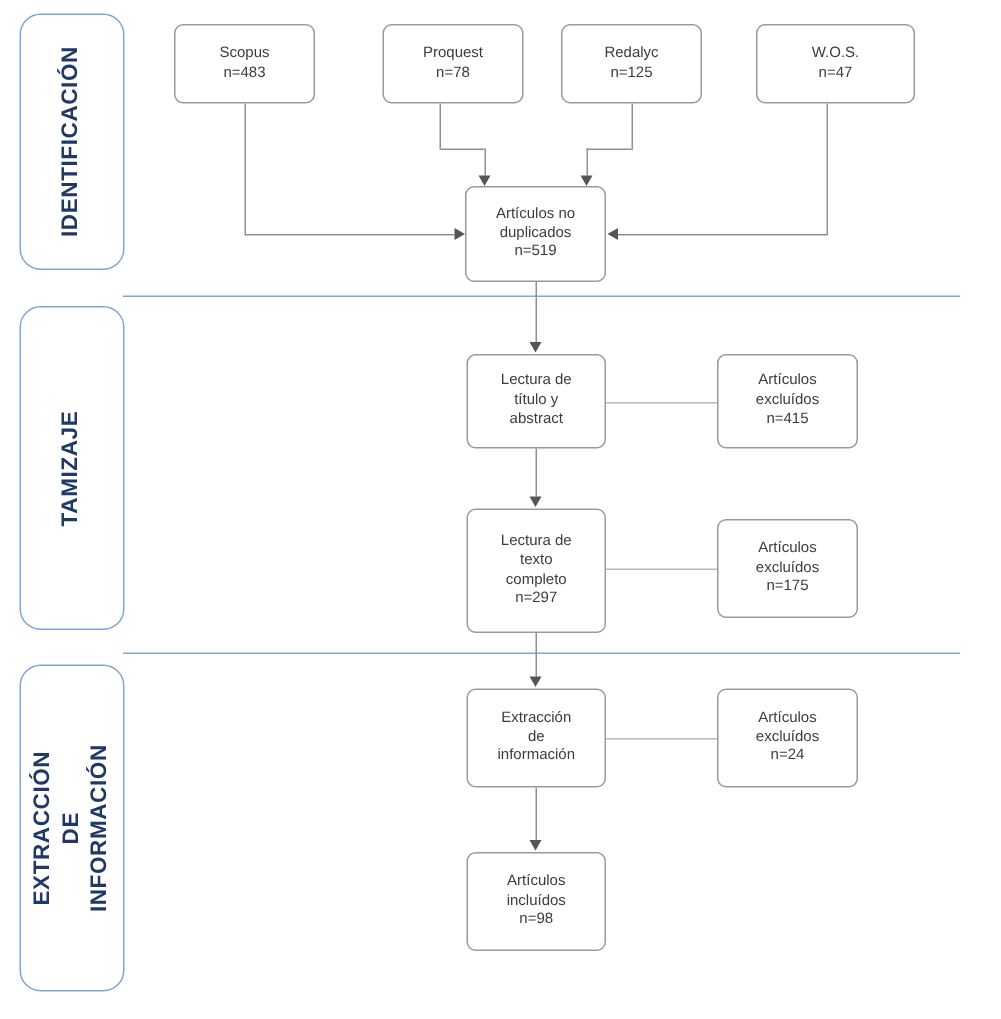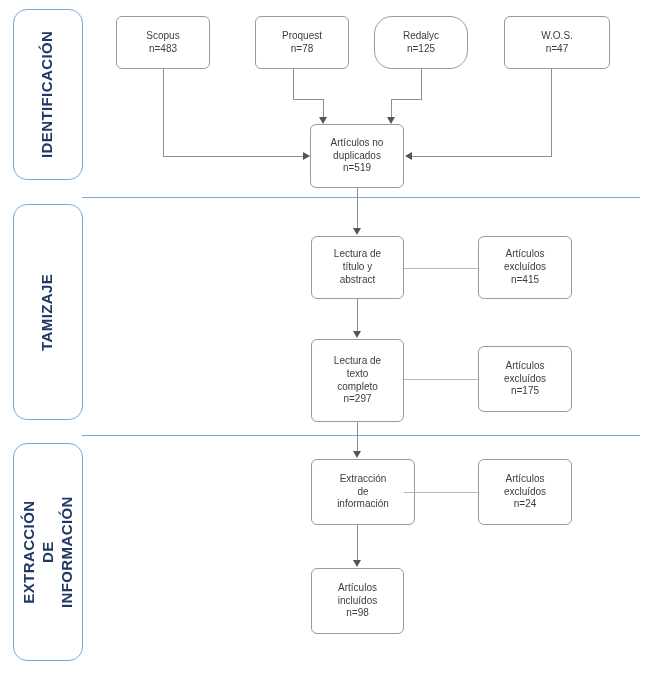--- a/index.html
+++ b/index.html
@@ -122,21 +122,21 @@
 
   <div class="phase-divider" style="left:82px; top:197px; width:558px;"></div>
   <div class="phase-divider" style="left:82px; top:435px; width:558px;"></div>
 
   <div class="flow-box" style="left:116px; top:16px; width:94px; height:53px;">Scopus
 n=483</div>
 
   <div class="flow-box" style="left:242px; top:16px; width:94px; height:53px;margin-left:13px;">Proquest
 n=78</div>
 
-  <div class="flow-box" style="left:374px; top:16px; width:94px; height:53px;border-radius:18px;">Redalyc
+  <div class="flow-box" style="left:374px; top:16px; width:94px; height:53px;">Redalyc
 n=125</div>
 
   <div class="flow-box" style="left:504px; top:16px; width:106px; height:53px;">W.O.S.
 n=47</div>
 
   <div class="conn-v" style="left:163px; top:69px; height:87px;"></div>
   <div class="conn-h" style="left:163px; top:156px; width:140px;"></div>
   <div class="arrow-right" style="left:303px; top:152px;"></div>
 
   <div class="conn-v" style="left:293px; top:69px; height:30px;"></div>
@@ -180,21 +180,21 @@
 
   <div class="flow-box" style="left:478px; top:346px; width:94px; height:66px;">Artículos
 excluídos
 n=175</div>
 
   <div class="conn-h light" style="left:404px; top:379px; width:74px;"></div>
 
   <div class="conn-v" style="left:357px; top:422px; height:29px;"></div>
   <div class="arrow-down" style="left:353px; top:451px;"></div>
 
-  <div class="flow-box" style="left:311px; top:459px; width:104px; height:66px;">Extracción
+  <div class="flow-box" style="left:311px; top:459px; width:93px; height:66px;">Extracción
 de
 información</div>
 
   <div class="flow-box" style="left:478px; top:459px; width:94px; height:66px;">Artículos
 excluídos
 n=24</div>
 
   <div class="conn-h light" style="left:404px; top:492px; width:74px;"></div>
 
   <div class="conn-v" style="left:357px; top:525px; height:35px;"></div>

